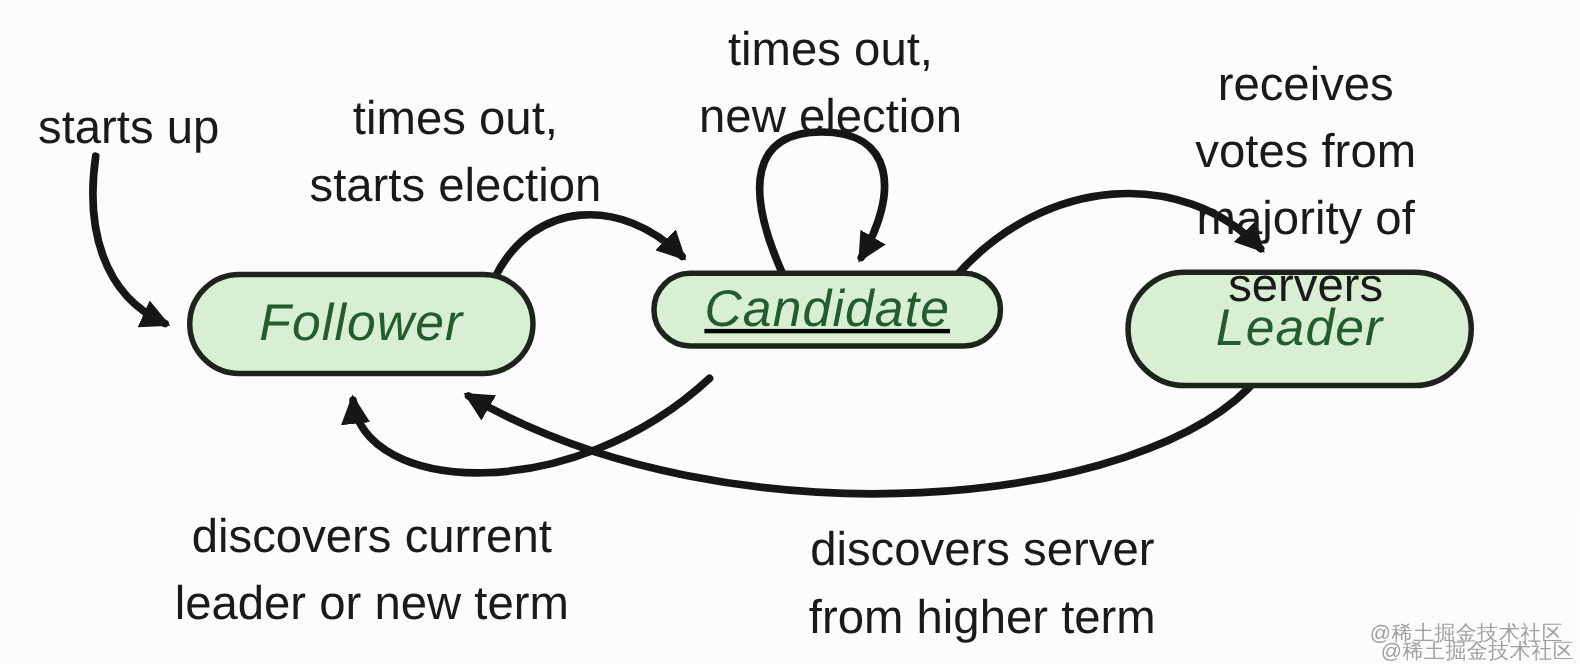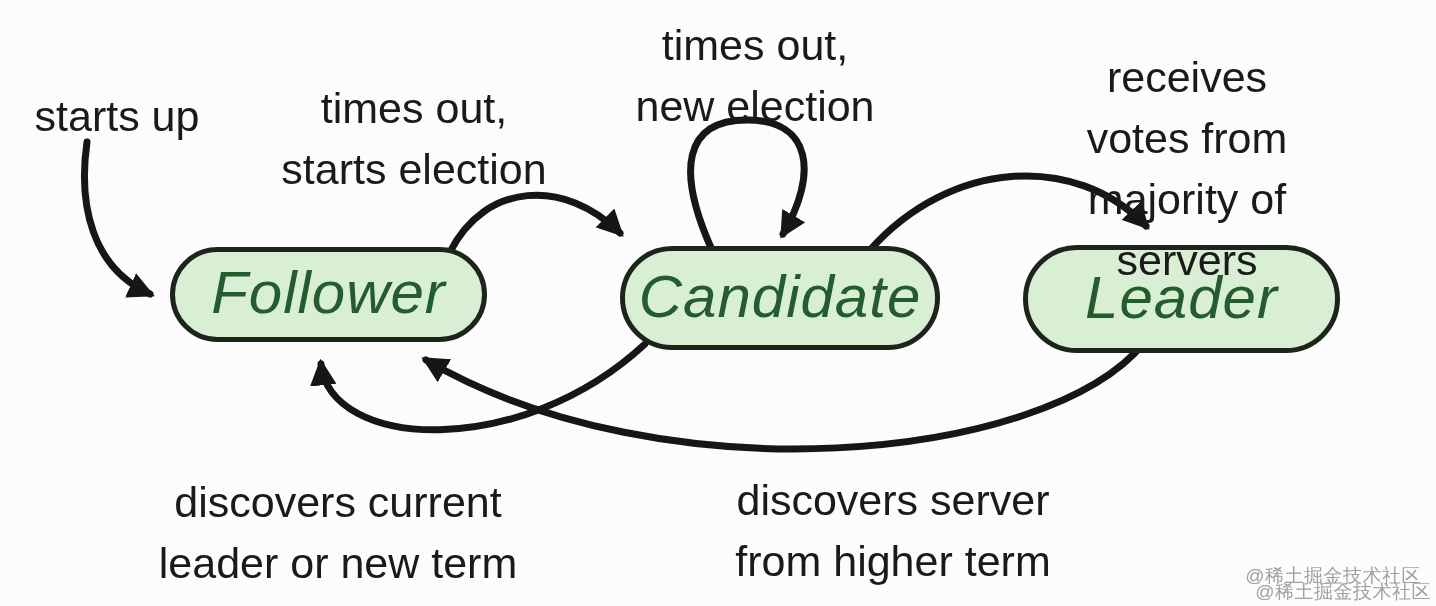--- a/index.html
+++ b/index.html
@@ -31,21 +31,21 @@
     box-sizing: border-box;
     background: var(--node-fill, #d9efd3);
     border: 5px solid var(--node-border, #1c241c);
     border-radius: 60px;
     display: flex;
     align-items: center;
     justify-content: center;
   }
   .state-node .node-label {
     font-style: italic;
-    font-size: 60px;
+    font-size: 47px;
     color: var(--node-text, #235c2d);
     letter-spacing: 1px;
     transform: translateY(-2px);
   }
   .edge-label {
     position: absolute;
     transform: translateX(-50%);
     text-align: center;
     white-space: pre-line;
     font-size: 43px;
@@ -76,36 +76,36 @@
         <path d="M 712 250 C 676 170 684 120 747 120 C 812 120 818 174 783 234" class="edge" marker-end="url(#arrowhead)"></path>
         <path d="M 870 250 C 950 160 1075 152 1146 226" class="edge" marker-end="url(#arrowhead)"></path>
         <path d="M 645 344 C 520 460 330 450 321 364" class="edge" marker-end="url(#arrowhead)"></path>
         <path d="M 1144 343 C 1046 462 662 498 426 360" class="edge" marker-end="url(#arrowhead)"></path>
       </g>
   </svg>
   <div id="nodes-layer">
       <div class="state-node" style="left: 170px; top: 247px; width: 317px; height: 95px;">
         <span class="node-label">Follower</span>
       </div>
-      <div class="state-node" style="left: 620px; top: 246px; width: 320px; height: 104px;">
+      <div class="state-node" style="left: 592px; top: 246px; width: 320px; height: 71px; text-decoration: underline;">
         <span class="node-label">Candidate</span>
       </div>
       <div class="state-node" style="left: 1023px; top: 245px; width: 317px; height: 108px;">
         <span class="node-label">Leader</span>
       </div>
     </div>
   <div id="labels-layer">
       <div class="edge-label" style="left: 117px; top: 86px;">starts up</div>
       <div class="edge-label" style="left: 414px; top: 78px;">times out,
 starts election</div>
       <div class="edge-label" style="left: 755px; top: 15px;">times out,
 new election</div>
       <div class="edge-label" style="left: 1187px; top: 47px;">receives votes from
 majority of servers</div>
-      <div class="edge-label" style="left: 338px; top: 472px;">discovers current
+      <div class="edge-label" style="left: 338px; top: 458px;">discovers current
 leader or new term</div>
       <div class="edge-label" style="left: 893px; top: 470px;">discovers server
 from higher term</div>
     </div>
   <div id="watermark-layer">
       <div class="watermark-line" style="right: 15px; top: 563px;">@稀土掘金技术社区</div>
       <div class="watermark-line" style="right: 5px; top: 579px;">@稀土掘金技术社区</div>
     </div>
 </div>
 

